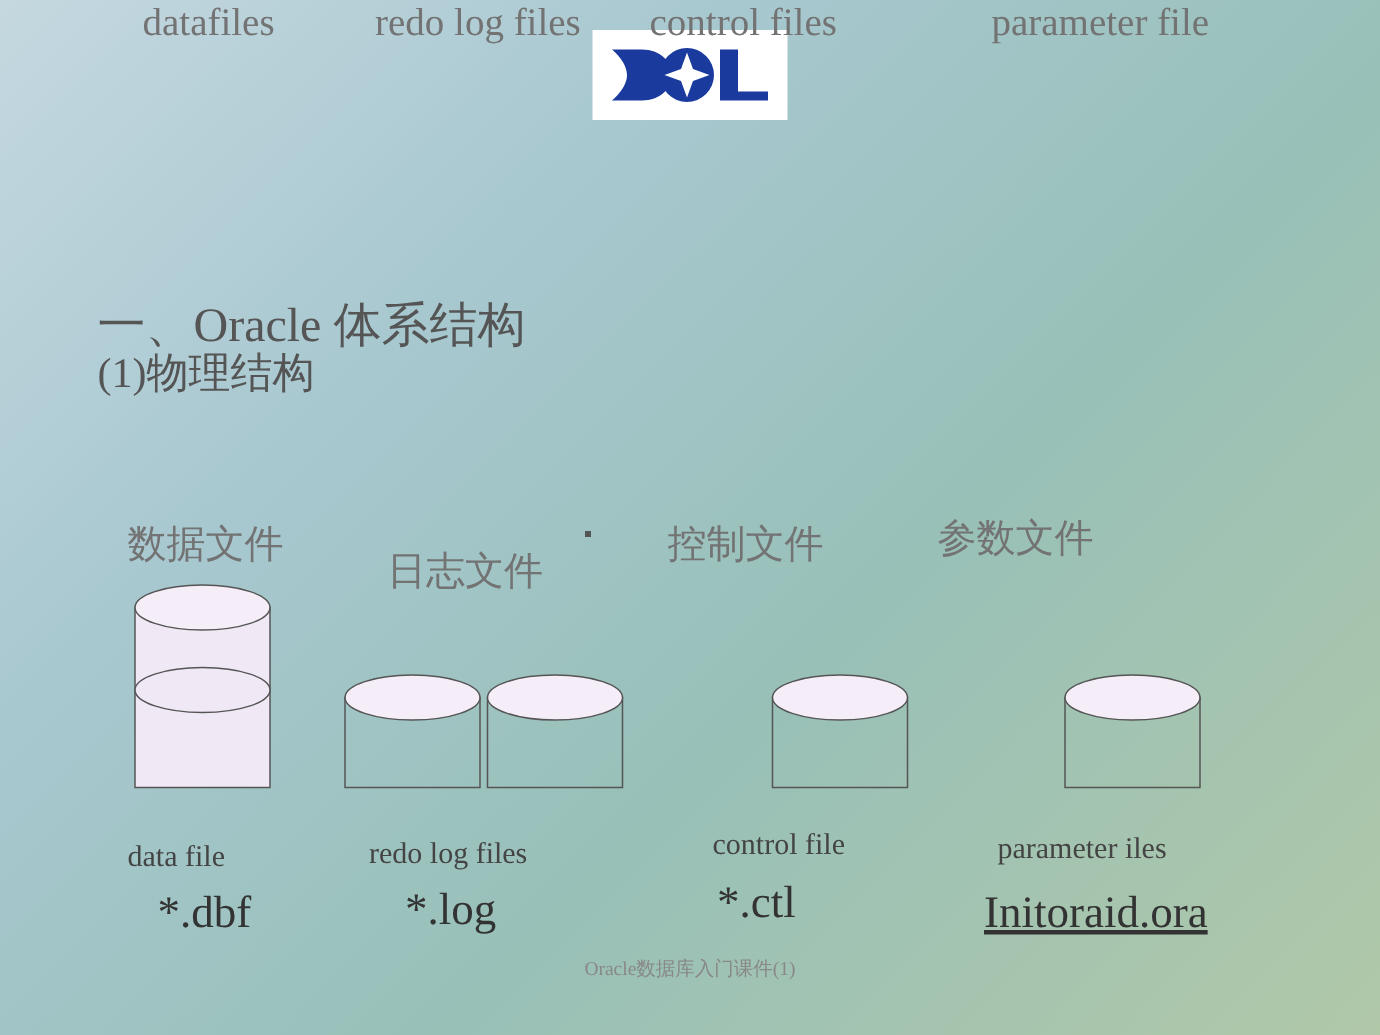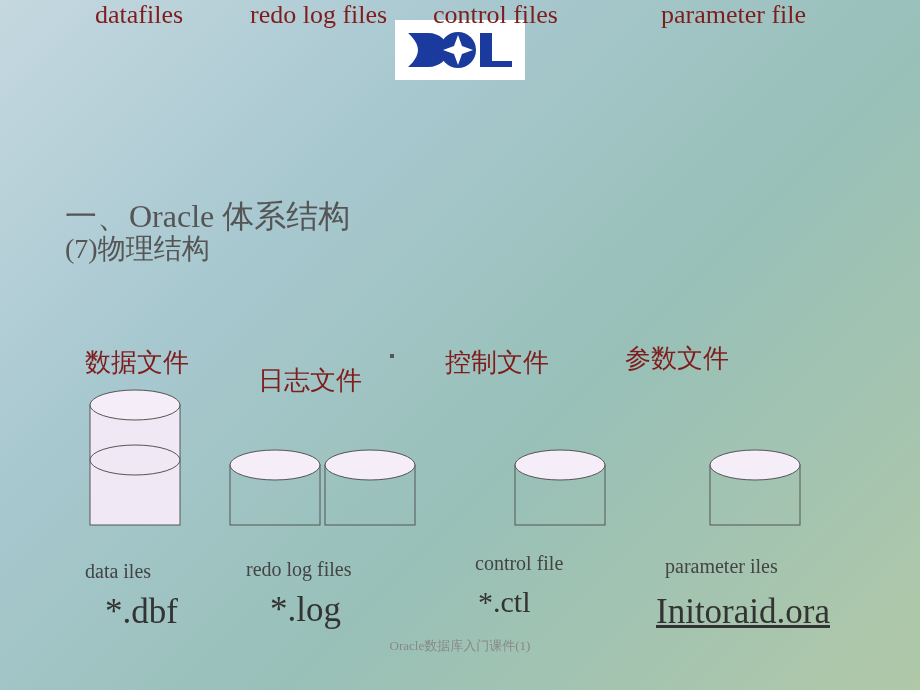--- a/index.html
+++ b/index.html
@@ -34,21 +34,21 @@
     .heading2 {
       position: absolute;
       top: 230px;
       left: 65px;
       font-size: 28px;
       color: #555;
     }
     .col {
       position: absolute;
       font-size: 26px;
-      color: #7f1d1d;
+      color: #737373;
       text-align: center;
     }
     .col1 { left: 95px; }
     .col2 { left: 250px; }
     .col3 { left: 433px; }
     .col4 { left: 630px; margin-left: 31px; }
     .col1cn { left: 85px; }
     .col2cn { left: 258px; }
     .col3cn { left: 445px; }
     .col4cn { left: 625px; }
@@ -67,21 +67,21 @@
       color: #444;
       text-align: center;
       font-family: "Times New Roman", serif;
     }
     .bl1 { top: 560px; left: 85px; }
     .bl2 { top: 558px; left: 246px; }
     .bl3 { top: 552px; left: 475px; }
     .bl4 { top: 555px; left: 665px; }
     .ext-label {
       position: absolute;
-      font-size: 35px;
+      font-size: 30px;
       color: #333;
       font-family: "Times New Roman", serif;
     }
     .ext1 { top: 592px; left: 105px; }
     .ext2 { top: 590px; left: 270px; }
     .ext3 { top: 585px; left: 478px; font-size: 30px; }
     .ext4 { top: 592px; left: 656px; text-decoration: underline; }
     .footer {
       position: absolute;
       bottom: 35px;
@@ -105,21 +105,21 @@
 <div class="logo">
   <svg viewBox="0 0 120 50">
     <path d="M 8 8 C 8 8, 18 8, 28 8 C 40 8, 48 16, 48 25 C 48 34, 40 42, 28 42 L 8 42 C 8 42, 18 34, 18 25 C 18 16, 8 8, 8 8 Z" fill="#1a3a9e"></path>
     <circle cx="58" cy="25" r="18" fill="#1a3a9e"></circle>
     <path d="M 58 10 L 62 21 L 73 25 L 62 29 L 58 40 L 54 29 L 43 25 L 54 21 Z" fill="white"></path>
     <path d="M 80 8 L 92 8 L 92 36 L 112 36 L 112 42 L 80 42 Z" fill="#1a3a9e"></path>
   </svg>
 </div>
 
 <div class="heading1">一、Oracle  体系结构</div>
-<div class="heading2">(7)物理结构</div>
+<div class="heading2">(1)物理结构</div>
 
 <div class="col col1">datafiles</div>
 <div class="col col2">redo log files</div>
 <div class="col col3">control  files</div>
 <div class="col col4">parameter  file</div>
 
 <div class="col col1cn" style="top:345px">数据文件</div>
 <div class="col col2cn" style="top:363px">日志文件</div>
 <div class="col col3cn" style="top:345px">控制文件</div>
 <div class="col col4cn" style="top:341px">参数文件</div>
@@ -155,21 +155,21 @@
   </svg>
 </div>
 
 <div class="cylinder cyl-param">
   <svg width="100" height="90">
     <rect x="5" y="20" width="90" height="60" fill="none" stroke="#555" stroke-width="1"></rect>
     <ellipse cx="50" cy="20" rx="45" ry="15" fill="#f5eef8" stroke="#555" stroke-width="1"></ellipse>
   </svg>
 </div>
 
-<div class="bottom-label bl1">data iles</div>
+<div class="bottom-label bl1">data file</div>
 <div class="bottom-label bl2">redo log files</div>
 <div class="bottom-label bl3">control file</div>
 <div class="bottom-label bl4">parameter iles</div>
 
 <div class="ext-label ext1">*.dbf</div>
 <div class="ext-label ext2">*.log</div>
 <div class="ext-label ext3">*.ctl</div>
 <div class="ext-label ext4">Initoraid.ora</div>
 
 <div class="footer">Oracle数据库入门课件(1)</div>

